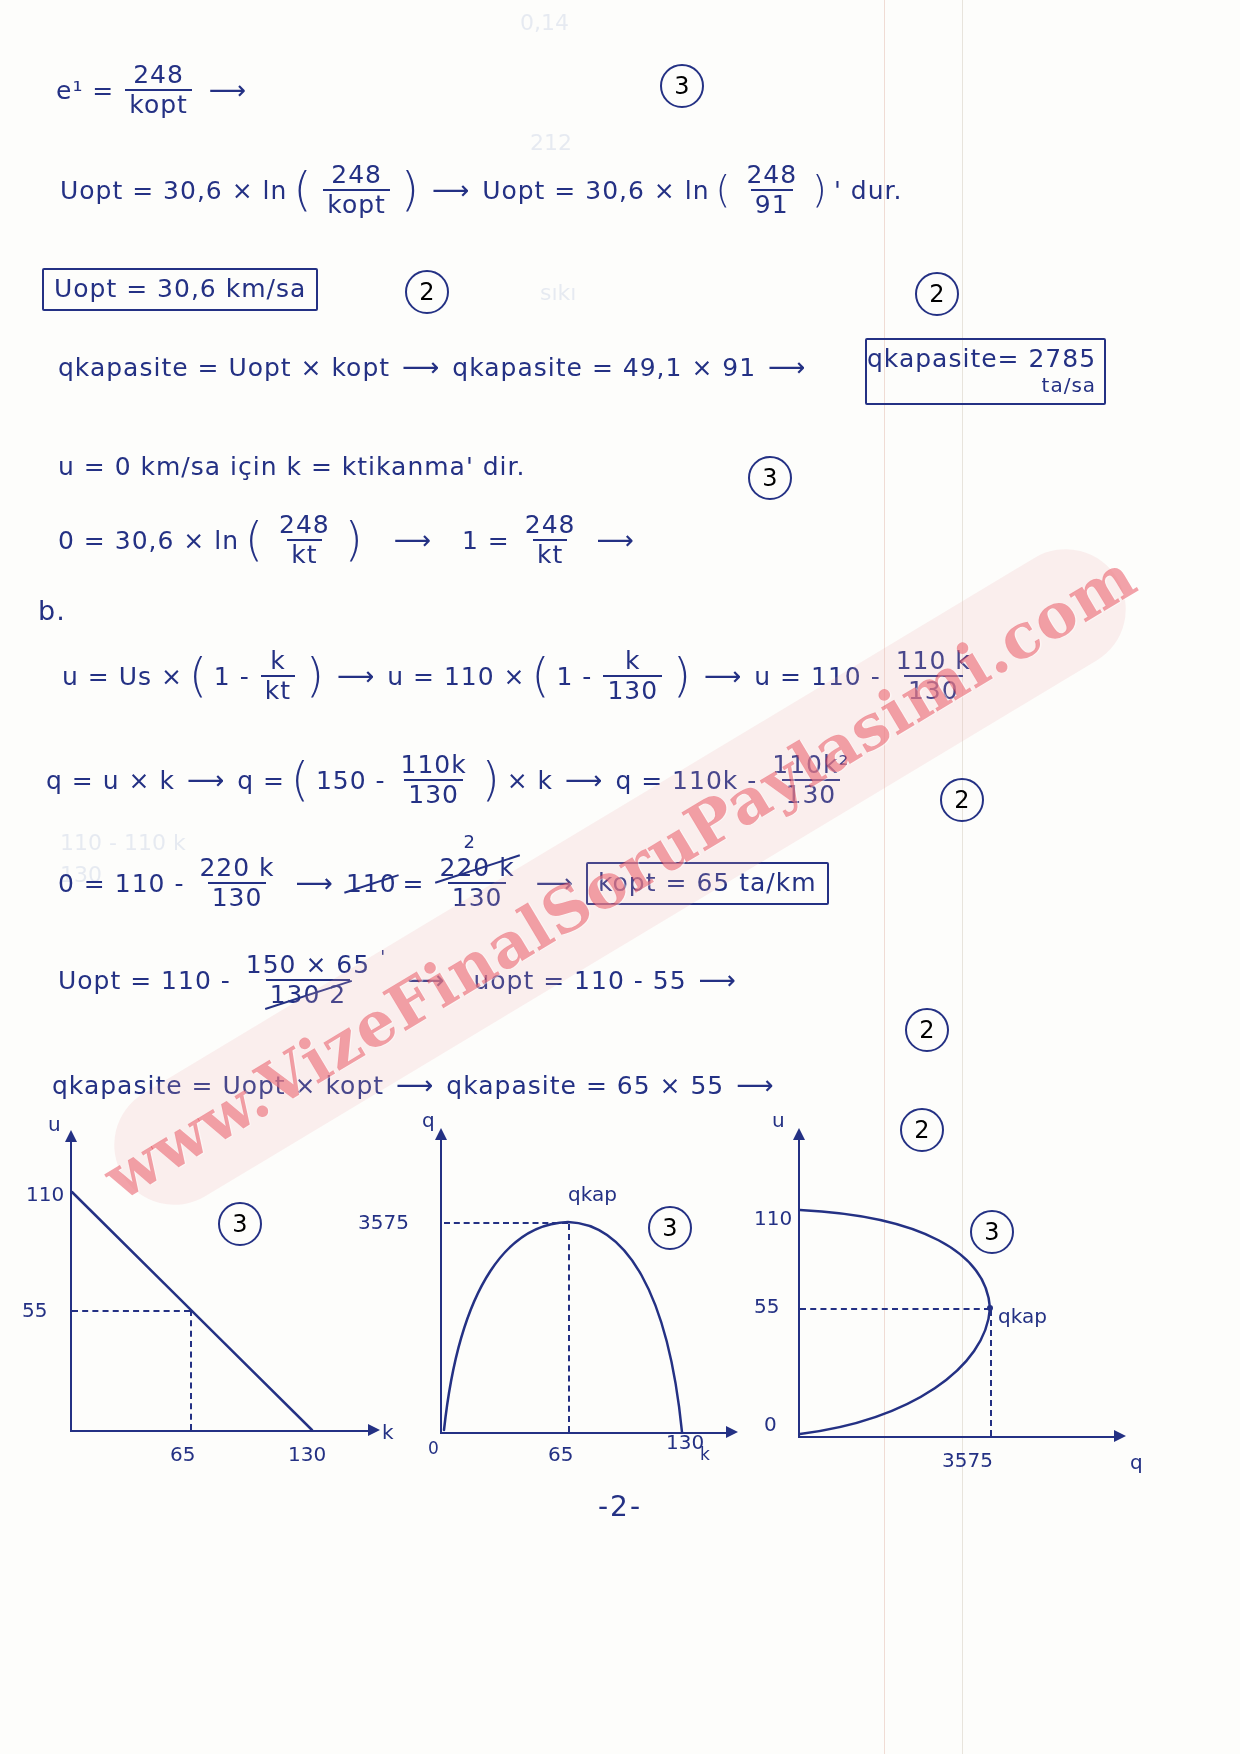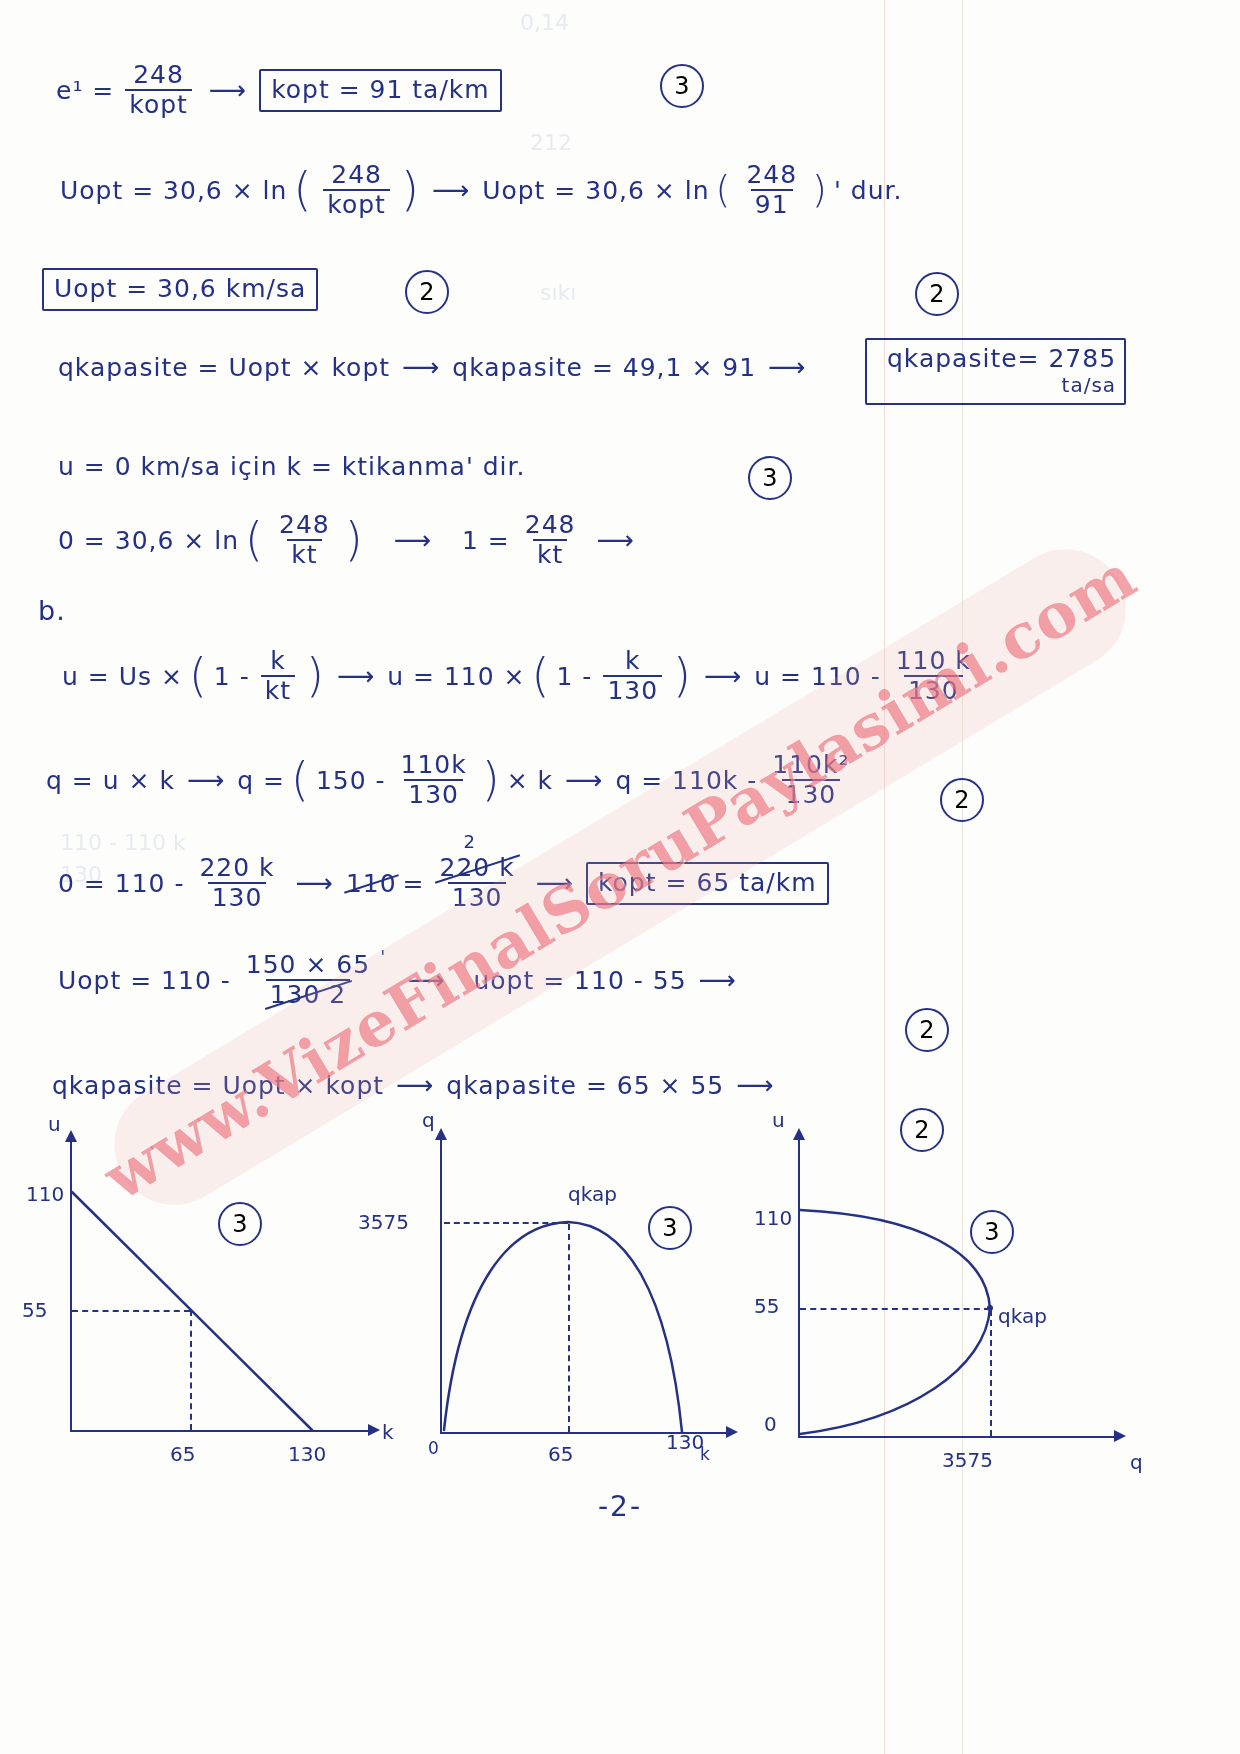--- a/index.html
+++ b/index.html
@@ -70,21 +70,21 @@
     border: 2px solid #243184;
     padding: 4px 10px 6px 10px;
     display: inline-flex;
     align-items: center;
     border-radius: 2px;
   }
   .boxed.two-line {
     flex-direction: column;
     align-items: flex-end;
     gap: 0px;
-    padding: 4px 8px 6px 20px;
+    padding: 4px 8px 6px 0;
   }
 
   
   .circled {
     width: 40px;
     height: 40px;
     border: 2px solid #243184;
     border-radius: 50%;
     display: flex;
     align-items: center;
@@ -211,21 +211,20 @@
   <div class="ghost" style="left:60px; top:830px;">110 - 110 k</div>
   <div class="ghost" style="left:60px; top:862px;">130</div>
 
   <div class="line" style="left:56px; top:62px;">
     <span>e¹ =</span>
     <span class="frac">
       <span class="num">248</span>
       <span class="den">kopt</span>
     </span>
     <span class="arrow">⟶</span>
-    <span class="boxed">kopt = 91 ta/km</span>
   </div>
   <div class="circled" style="left:660px; top:64px;">3</div>
 
   <div class="line" style="left:60px; top:162px;">
     <span>Uopt = 30,6 × ln</span>
     <span class="paren">(</span>
     <span class="frac">
       <span class="num">248</span>
       <span class="den">kopt</span>
     </span>

